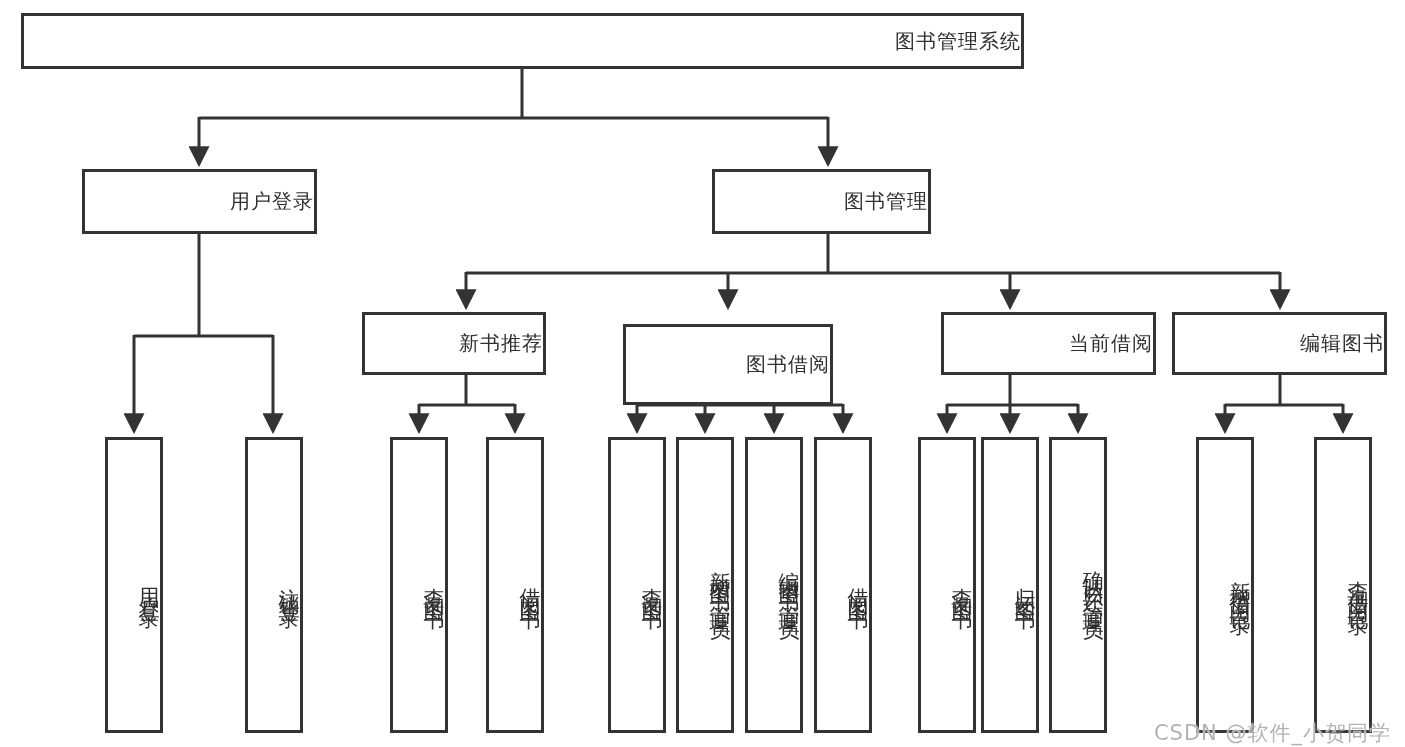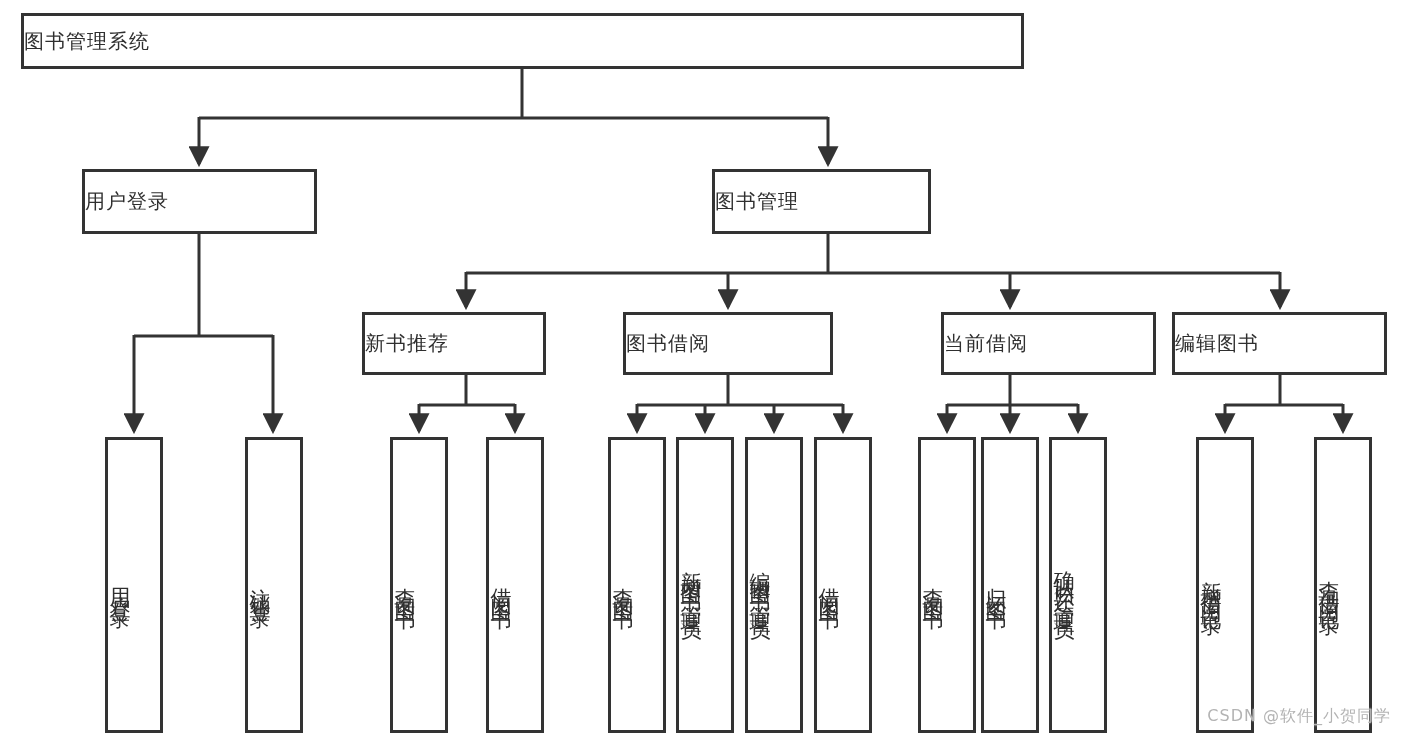--- a/index.html
+++ b/index.html
@@ -17,42 +17,42 @@
     width: 1405px; height: 747px;
     z-index: 1;
   }
   .node {
     position: absolute;
     box-sizing: border-box;
     border: 3px solid #333333;
     background: #ffffff;
     display: flex;
     align-items: center;
-    justify-content: flex-start;
+    justify-content: flex-end;
     color: #2f2f2f;
     z-index: 2;
   }
   .node .h-label {
     font-size: 20px;
     letter-spacing: 1px;
     white-space: nowrap;
   }
   .node.leaf .v-label {
     writing-mode: vertical-rl;
     text-orientation: mixed;
     font-size: 21px;
     letter-spacing: 7px;
     line-height: 1.1;
     white-space: nowrap;
   }
   .watermark {
     position: absolute;
     right: 14px;
-    bottom: 20px;
-    font-size: 16px;
+    bottom: 0;
+    font-size: 21px;
     color: #b3b3b3;
     text-shadow: 0 0 2px #ffffff;
     z-index: 5;
     white-space: nowrap;
     letter-spacing: 1px;
   }
 </style>
 </head>
 <body>
 
@@ -110,21 +110,21 @@
   <div class="node" style="left:82px; top:169px; width:235px; height:65px;">
     <span class="h-label">用户登录</span>
   </div>
   <div class="node" style="left:712px; top:169px; width:219px; height:65px;">
     <span class="h-label">图书管理</span>
   </div>
 
   <div class="node" style="left:362px; top:312px; width:184px; height:63px;">
     <span class="h-label">新书推荐</span>
   </div>
-  <div class="node" style="left:623px; top:312px; width:210px; height:63px;">
+  <div class="node" style="left:623px; top:324px; width:210px; height:81px;">
     <span class="h-label">图书借阅</span>
   </div>
   <div class="node" style="left:902px; top:312px; width:215px; height:63px;margin-left:39px;">
     <span class="h-label">当前借阅</span>
   </div>
   <div class="node" style="left:1172px; top:312px; width:215px; height:63px;">
     <span class="h-label">编辑图书</span>
   </div>
 
   <div class="node leaf" style="left:105px; top:437px; width:58px; height:296px;">

